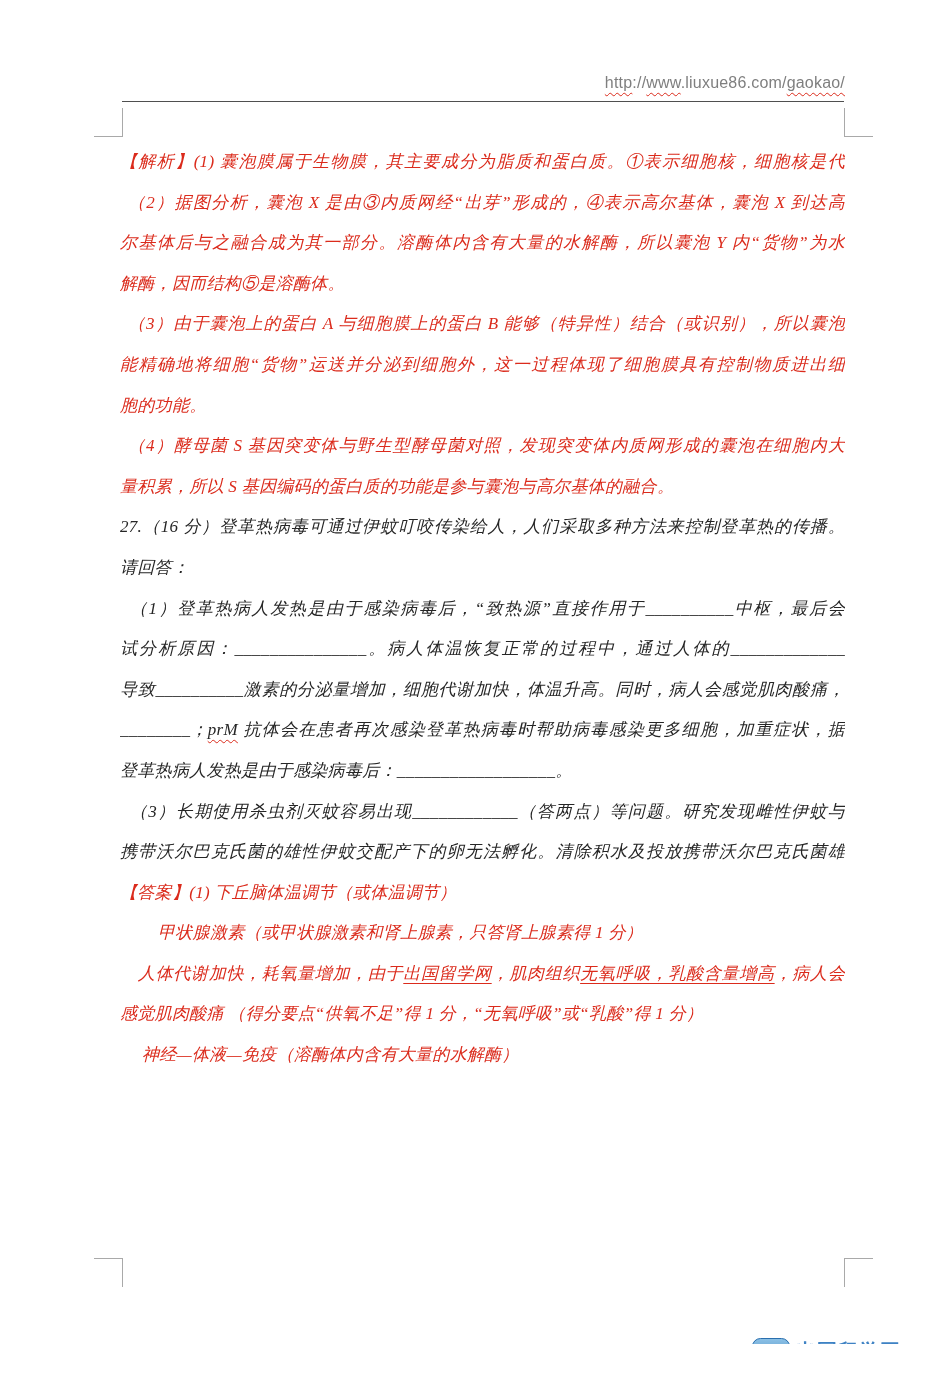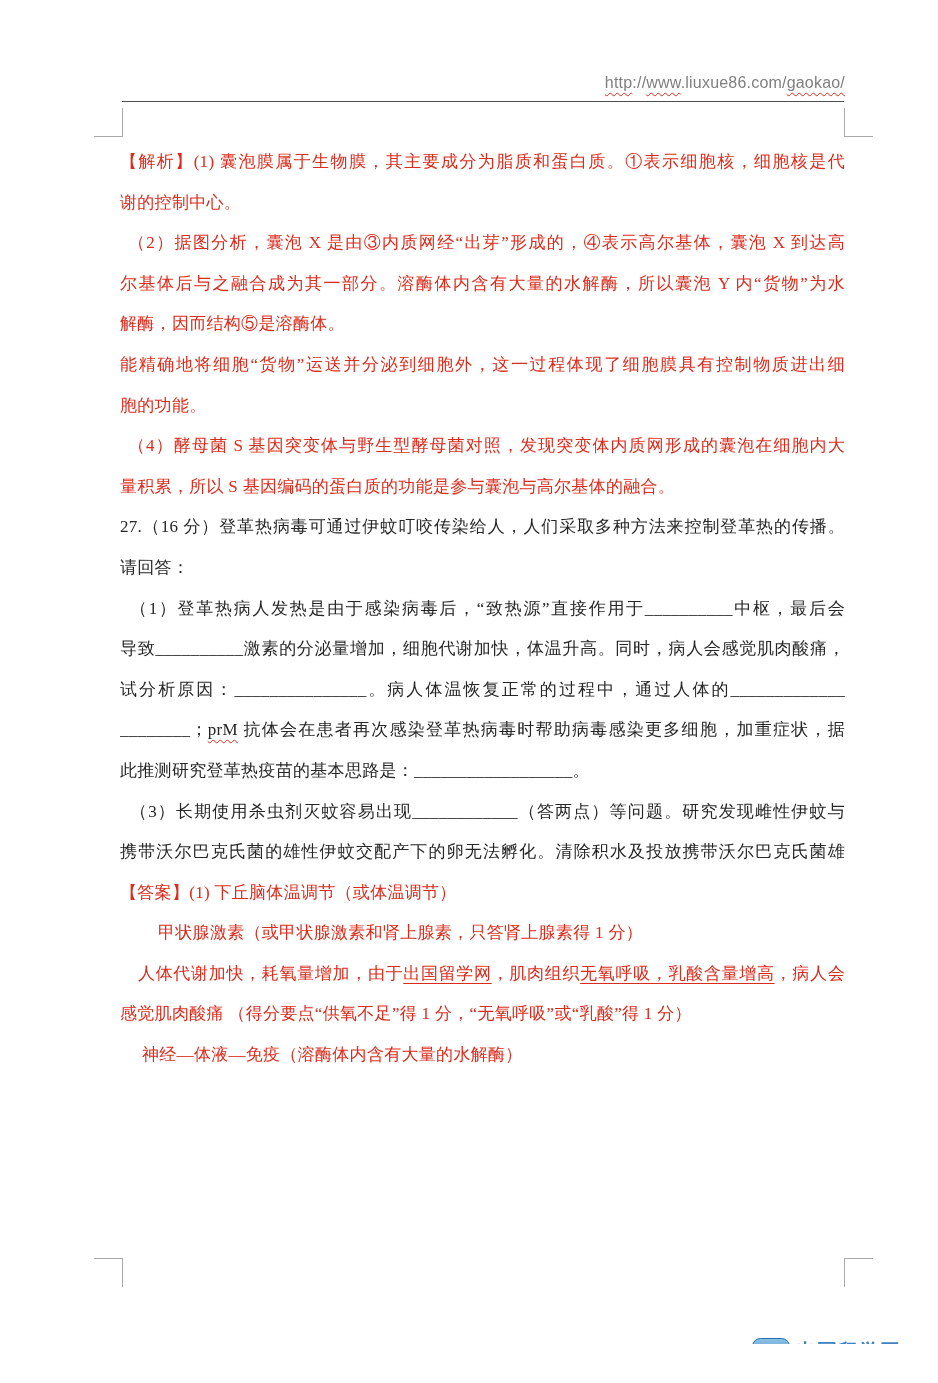--- a/index.html
+++ b/index.html
@@ -30,20 +30,21 @@
   .crop.tr{left:844px;top:108px;border-left:1px solid var(--mark);border-bottom:1px solid var(--mark);}
   .crop.bl{left:94px;top:1258px;border-right:1px solid var(--mark);border-top:1px solid var(--mark);}
   .crop.br{left:844px;top:1258px;border-left:1px solid var(--mark);border-top:1px solid var(--mark);}
   
   .doc-body{
     position:absolute;left:120px;top:142px;width:725px;
   }
   .line{
     font-size:17px;line-height:40.6px;height:40.6px;overflow:hidden;
     letter-spacing:0.3px;
+    font-style:italic;
   }
   .line.full{text-align:justify;text-align-last:justify;}
   .line.red{color:var(--red);}
   .line.black{color:var(--ink);}
   .wavy{
     text-decoration:underline;text-decoration-style:wavy;
     text-decoration-color:var(--red);text-decoration-thickness:1px;
     text-underline-offset:4px;
   }
   .u{text-decoration:underline;text-underline-offset:4px;}
@@ -69,35 +70,35 @@
   <div class="header-url"><span class="wavy">http</span><span>://</span><span class="wavy">www</span><span>.liuxue86.com/</span><span class="wavy">gaokao/</span></div>
   <div class="header-rule"></div>
 
   <div class="crop tl"></div>
   <div class="crop tr"></div>
   <div class="crop bl"></div>
   <div class="crop br"></div>
 
   <div class="doc-body">
       <div class="line red full"><span>【解析】(1) 囊泡膜属于生物膜，其主要成分为脂质和蛋白质。①表示细胞核，细胞核是代</span></div>
-      <div class="line red"><span>谢的控制中心。</span></div>
       <div class="line red full" style="padding-left: 8px;"><span>（2）据图分析，囊泡 X 是由③内质网经“出芽”形成的，④表示高尔基体，囊泡 X 到达高</span></div>
       <div class="line red full"><span>尔基体后与之融合成为其一部分。溶酶体内含有大量的水解酶，所以囊泡 Y 内“货物”为水</span></div>
       <div class="line red"><span>解酶，因而结构⑤是溶酶体。</span></div>
+      <div class="line red full" style="padding-left: 8px;"><span>（3）由于囊泡上的蛋白 A 与细胞膜上的蛋白 B 能够（特异性）结合（或识别），所以囊泡</span></div>
       <div class="line red full"><span>能精确地将细胞“货物”运送并分泌到细胞外，这一过程体现了细胞膜具有控制物质进出细</span></div>
       <div class="line red"><span>胞的功能。</span></div>
       <div class="line red full" style="padding-left: 8px;"><span>（4）酵母菌 S 基因突变体与野生型酵母菌对照，发现突变体内质网形成的囊泡在细胞内大</span></div>
       <div class="line red"><span>量积累，所以 S 基因编码的蛋白质的功能是参与囊泡与高尔基体的融合。</span></div>
       <div class="line black full"><span>27.（16 分）登革热病毒可通过伊蚊叮咬传染给人，人们采取多种方法来控制登革热的传播。</span></div>
       <div class="line black"><span>请回答：</span></div>
       <div class="line black full" style="padding-left: 10px;"><span>（1）登革热病人发热是由于感染病毒后，“致热源”直接作用于__________中枢，最后会</span></div>
+      <div class="line black full"><span>试分析原因：_______________。病人体温恢复正常的过程中，通过人体的_____________</span></div>
       <div class="line black full"><span>导致__________激素的分泌量增加，细胞代谢加快，体温升高。同时，病人会感觉肌肉酸痛，</span></div>
-      <div class="line black full"><span>试分析原因：_______________。病人体温恢复正常的过程中，通过人体的_____________</span></div>
       <div class="line black full"><span>________；</span><span class="wavy">prM</span><span> 抗体会在患者再次感染登革热病毒时帮助病毒感染更多细胞，加重症状，据</span></div>
-      <div class="line black"><span>此推测研究登革热疫苗的基本思路是：__________________。</span></div>
+      <div class="line black"><span>登革热病人发热是由于感染病毒后：__________________。</span></div>
       <div class="line black full" style="padding-left: 10px;"><span>（3）长期使用杀虫剂灭蚊容易出现____________（答两点）等问题。研究发现雌性伊蚊与</span></div>
       <div class="line black full"><span>携带沃尔巴克氏菌的雄性伊蚊交配产下的卵无法孵化。清除积水及投放携带沃尔巴克氏菌雄</span></div>
       <div class="line red"><span>【答案】(1) 下丘脑体温调节（或体温调节）</span></div>
       <div class="line red" style="padding-left: 38px;"><span>甲状腺激素（或甲状腺激素和肾上腺素，只答肾上腺素得 1 分）</span></div>
       <div class="line red full" style="padding-left: 18px;"><span>人体代谢加快，耗氧量增加，由于</span><span class="u">出国留学网</span><span>，肌肉组织</span><span class="u">无氧呼吸，乳酸含量增高</span><span>，病人会</span></div>
       <div class="line red"><span>感觉肌肉酸痛 （得分要点“供氧不足”得 1 分，“无氧呼吸”或“乳酸”得 1 分）</span></div>
       <div class="line red" style="padding-left: 22px;"><span>神经—体液—免疫（溶酶体内含有大量的水解酶）</span></div>
     </div>
 
   <div class="footer-logo">

